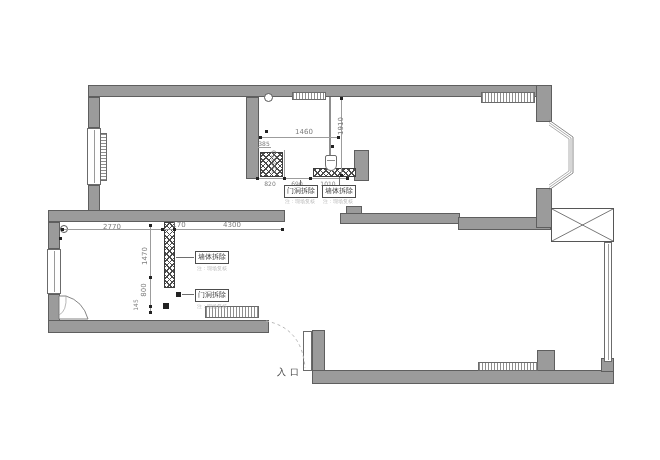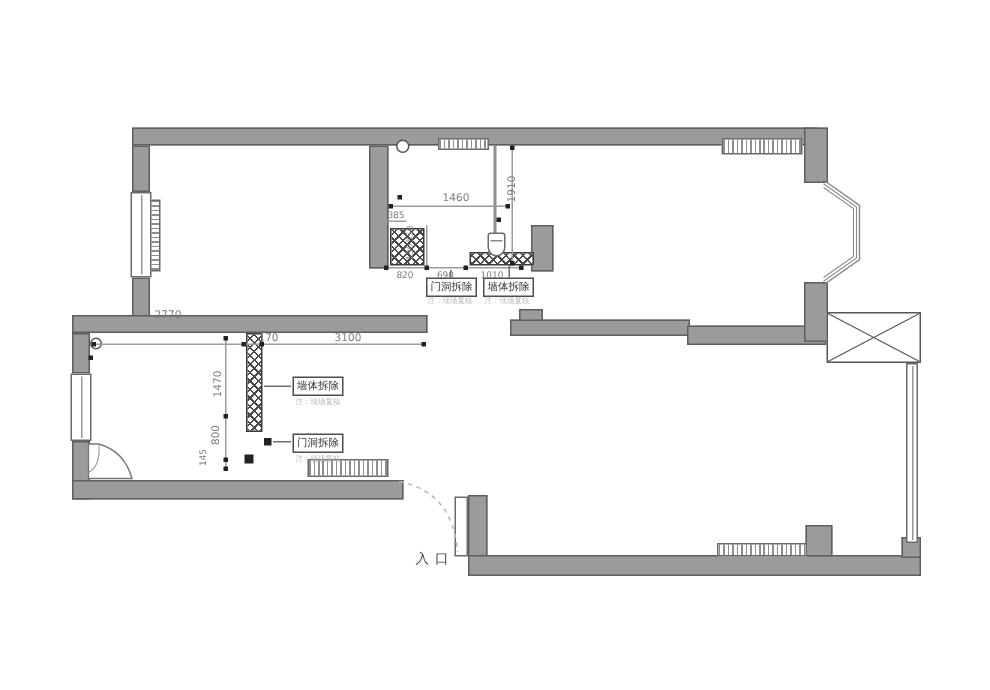--- a/index.html
+++ b/index.html
@@ -128,23 +128,23 @@
   <div class="tick" style="left:163px;top:303px;width:6px;height:6px"></div>
 
   <div class="dimtext" style="left:282px;top:128px;width:44px">1460</div>
   <div class="dimtext vtext" style="left:327px;top:122px;width:28px">1910</div>
   <div class="dimtext tiny" style="left:254px;top:140px;width:20px">385</div>
   <div class="dimtext tiny vtext" style="left:266px;top:152px;width:16px">550</div>
   <div class="dimtext tiny vtext" style="left:266px;top:164px;width:16px">130</div>
   <div class="dimtext tiny" style="left:257px;top:180px;width:26px">820</div>
   <div class="dimtext tiny" style="left:284px;top:180px;width:26px">690</div>
   <div class="dimtext tiny" style="left:313px;top:180px;width:30px">1010</div>
-  <div class="dimtext" style="left:92px;top:206px;width:40px">2770</div>
+  <div class="dimtext" style="left:92px;top:223px;width:40px">2770</div>
   <div class="dimtext" style="left:166px;top:221px;width:26px">170</div>
-  <div class="dimtext" style="left:208px;top:221px;width:48px">3100</div>
+  <div class="dimtext" style="left:208px;top:221px;width:48px">4300</div>
   <div class="dimtext vtext" style="left:131px;top:252px;width:28px">1470</div>
   <div class="dimtext vtext" style="left:132px;top:286px;width:24px">800</div>
   <div class="dimtext tiny vtext" style="left:126px;top:301px;width:20px">145</div>
 
   <div class="leader" style="left:300px;top:180px;width:1px;height:5px"></div>
   <div class="lblbox" style="left:284px;top:185px">门洞拆除</div>
   <div class="note" style="left:285px;top:198px">注：现场复核</div>
 
   <div class="leader" style="left:339px;top:177px;width:1px;height:8px"></div>
   <div class="lblbox" style="left:322px;top:185px">墙体拆除</div>

